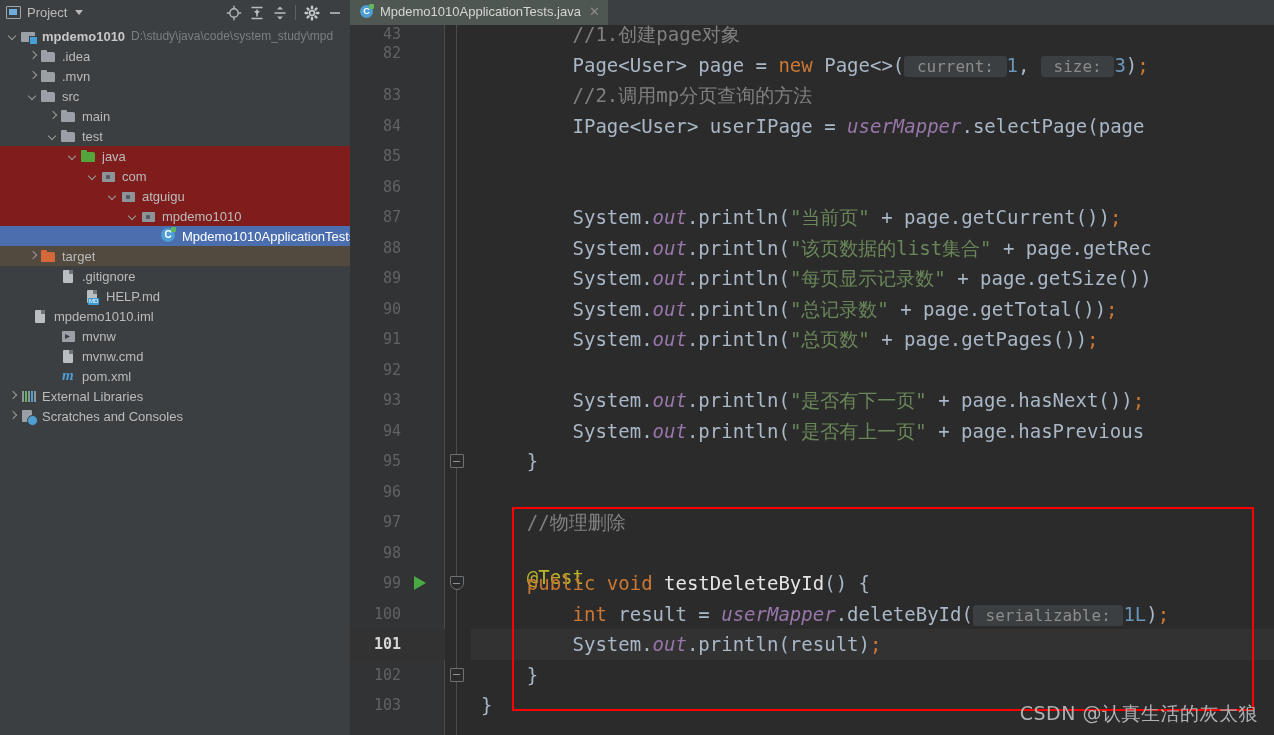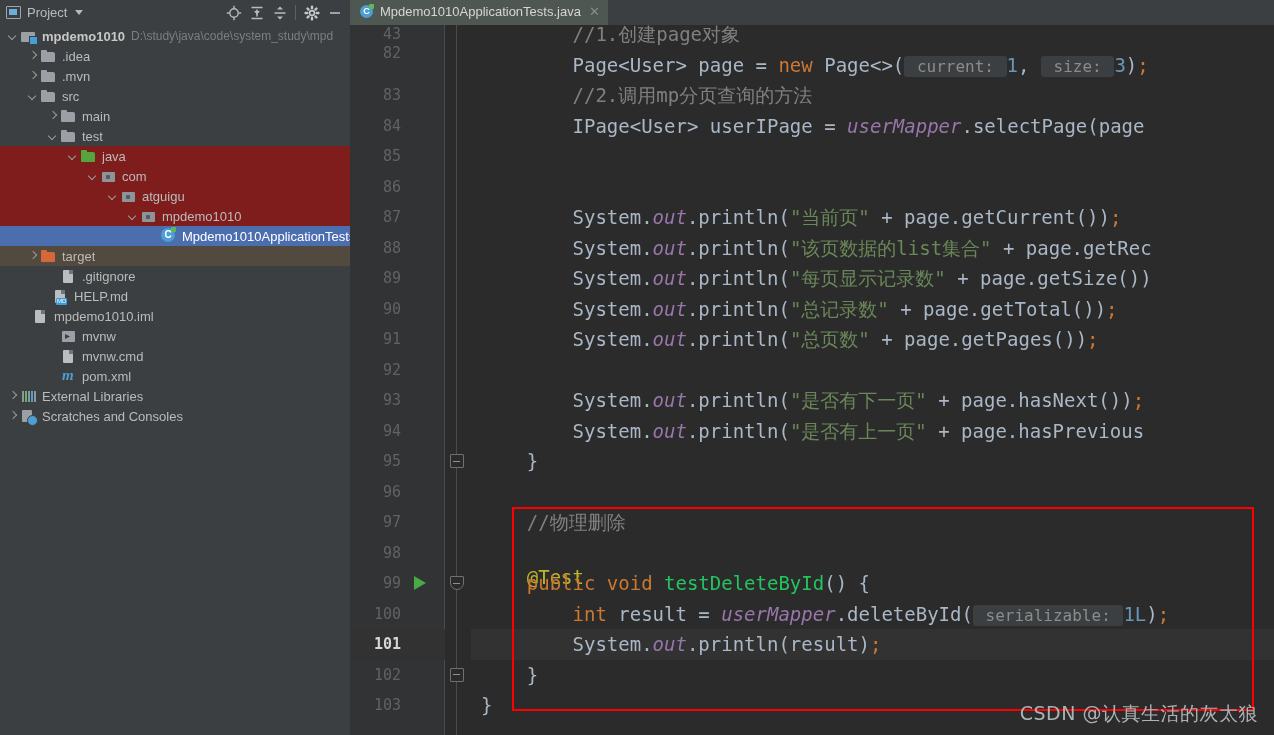--- a/index.html
+++ b/index.html
@@ -391,21 +391,21 @@
     position: absolute;
     left: 0; right: 0;
     height: 30.5px;
     background: #323232;
   }
   .cmt { color: #808080; }
   .kw  { color: #cc7832; }
   .str { color: #6a8759; }
   .num { color: #6897bb; }
   .fld { color: #9876aa; font-style: italic; }
-  .mth { color: #22c55e; }
+  .mth { color: #e5e5e5; }
   .ann { color: #bbb529; }
   .idn { color: #a9b7c6; }
   .hintbox {
     background: #3b3f41;
     color: #8c8c8c;
     border-radius: 3px;
     padding: 1px 3px;
     font-size: 16px;
   }
   .semi { color: #cc7832; }
@@ -547,21 +547,21 @@
         <div class="row hl-brown" style="padding-left: 28px;">
           <span class="arrow right"></span>
           <span class="ico folder folder-orange"></span>
           <span class="row-text">target</span>
         </div>
         <div class="row " style="padding-left: 48px;">
           <span class="arrow "></span>
           <span class="ico file"></span>
           <span class="row-text">.gitignore</span>
         </div>
-        <div class="row " style="padding-left: 40px;">
+        <div class="row " style="padding-left: 72px;">
           <span class="arrow "></span>
           <span class="ico file file-md">
             <span class="badge">MD</span>
           </span>
           <span class="row-text">HELP.md</span>
         </div>
         <div class="row " style="padding-left: 20px;">
           <span class="arrow "></span>
           <span class="ico file"></span>
           <span class="row-text">mpdemo1010.iml</span>

